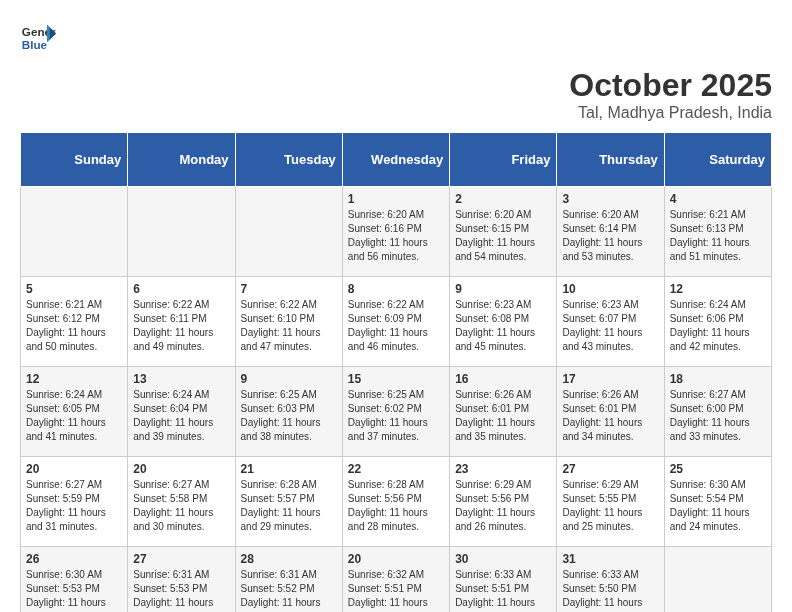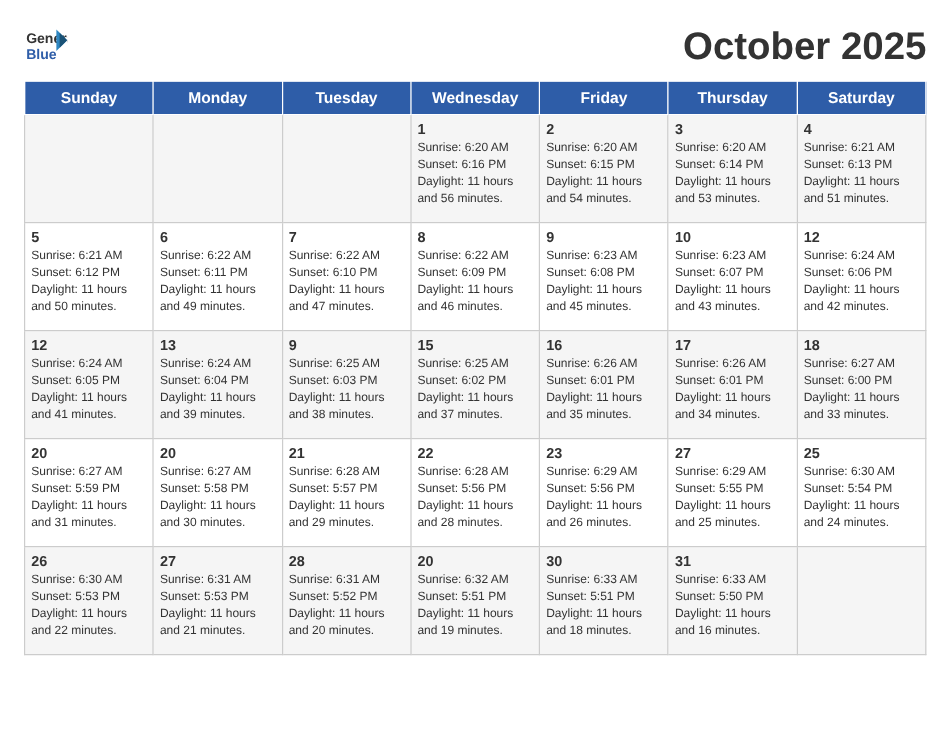--- a/index.html
+++ b/index.html
@@ -25,35 +25,36 @@
       width: 36px;
       height: 36px;
     }
     .title-section {
       text-align: right;
     }
     .calendar-title {
       font-size: 32px;
       font-weight: bold;
       color: #333;
+      margin-top: 47px;
     }
     .calendar-subtitle {
       font-size: 16px;
       color: #555;
     }
     table {
       width: 100%;
       border-collapse: collapse;
       table-layout: fixed;
     }
     thead tr th {
       background-color: #2e5da8;
       color: #fff;
-      text-align: center;
-      padding: 6px 6px;
+      text-align: right;
+      padding: 19px 6px;
       font-size: 13px;
       font-weight: bold;
       border: 1px solid #fff;
     }
     tbody tr td {
       vertical-align: top;
       border: 1px solid #ccc;
       padding: 5px 5px;
       font-size: 10.5px;
       color: #333;
@@ -85,20 +86,21 @@
   <div class="logo">
     <svg class="logo-icon" viewBox="0 0 40 40" xmlns="http://www.w3.org/2000/svg">
       <text x="2" y="18" font-size="13" font-weight="bold" fill="#333" font-family="Arial">General</text>
       <text x="2" y="32" font-size="13" font-weight="bold" fill="#2e5da8" font-family="Arial">Blue</text>
       <polygon points="30,5 40,15 30,25" fill="#2e86c1"></polygon>
       <polygon points="33,8 40,15 33,22" fill="#1a5276"></polygon>
     </svg>
   </div>
   <div class="title-section">
     <div class="calendar-title">October 2025</div>
+    <div class="calendar-subtitle">Tal, Madhya Pradesh, India</div>
   </div>
 </div>
 
 <table>
   <thead>
     <tr>
     <th>Sunday</th>
         <th>Monday</th>
         <th>Tuesday</th>
         <th>Wednesday</th>

